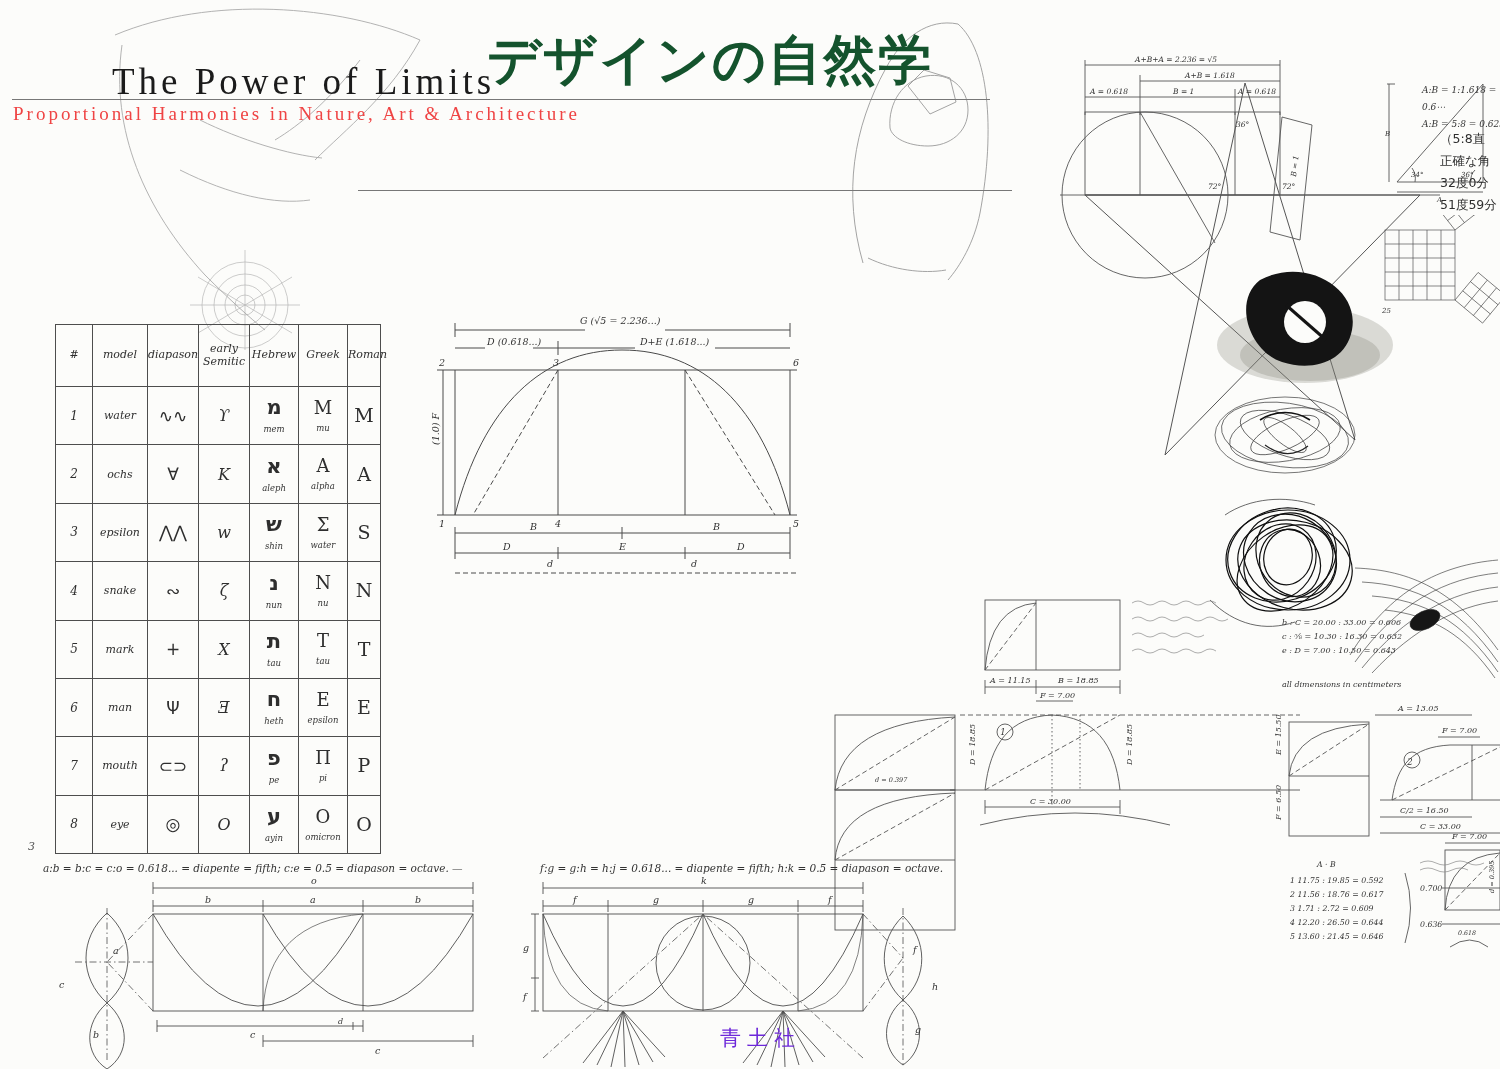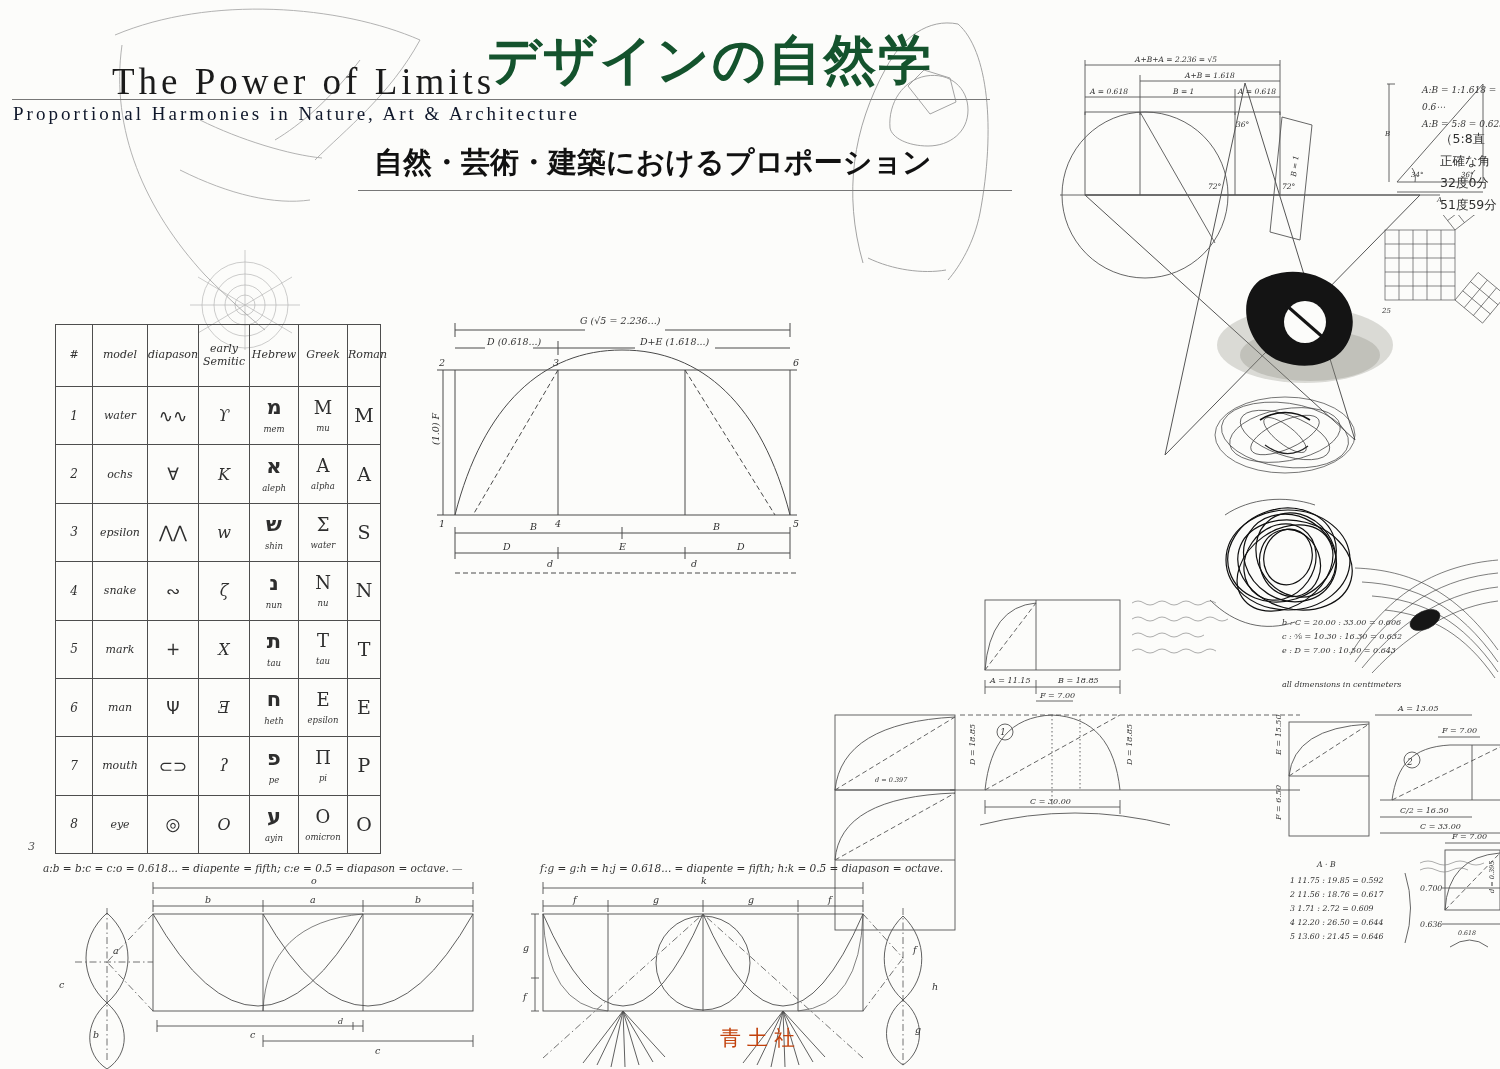--- a/index.html
+++ b/index.html
@@ -1,27 +1,27 @@
 <!DOCTYPE html>
 <html><head>
 <meta charset="utf-8">
 <style>
   html,body{margin:0;padding:0;background:#e8e8e6;}
   .page{position:relative;width:1500px;height:1069px;background:#fcfcfa;overflow:hidden;
         font-family:"DejaVu Serif",serif;color:#222;}
   .abs{position:absolute;}
   .rule{position:absolute;height:1px;background:#777;}
   .title-en{font-family:"Liberation Serif","DejaVu Serif",serif;font-size:37px;letter-spacing:4px;color:#1b1b1b;white-space:nowrap;}
-  .sub-en{font-family:"Liberation Serif","DejaVu Serif",serif;font-size:19px;letter-spacing:3px;color:#0f172a;white-space:nowrap;}
+  .sub-en{font-family:"Liberation Serif","DejaVu Serif",serif;font-size:19px;letter-spacing:3px;color:#ef4444;white-space:nowrap;}
   .jp{font-family:"DejaVu Sans","Liberation Sans",sans-serif;}
   .title-ja{font-size:53px;font-weight:bold;letter-spacing:2px;color:#14532d;white-space:nowrap;}
   .sub-ja{font-size:29px;font-weight:bold;color:#111;white-space:nowrap;}
   .author{font-size:33px;font-weight:bold;color:#161616;white-space:nowrap;}
   .role{font-size:20px;font-weight:bold;vertical-align:6px;margin-left:10px;}
-  .publisher{font-size:21px;letter-spacing:6px;color:#c2410c;}
+  .publisher{font-size:21px;letter-spacing:6px;color:#6d28d9;}
   .pagemark{font-size:11px;color:#555;font-style:italic;}
   
   table.alpha{border-collapse:collapse;table-layout:fixed;}
   table.alpha td,table.alpha th{border:1.3px solid #4d4d4d;text-align:center;vertical-align:middle;
        font-weight:normal;color:#2e2e2e;padding:0;}
   .hd{font-style:italic;font-size:11px;line-height:1.1;}
   .num{font-style:italic;font-size:12px;}
   .model{font-style:italic;font-size:11px;}
   .pat{font-size:17px;font-family:"DejaVu Sans",sans-serif;}
   .sem{font-size:16px;font-style:italic;}
@@ -65,21 +65,20 @@
       <path d="M60,250 C85,262 115,266 138,262"></path>
     </g>
   </svg>
 
   <div class="rule" style="left:12px;top:99px;width:978px;"></div>
   <div class="rule" style="left:358px;top:190px;width:654px;"></div>
 
   <div class="abs title-en" style="left:112px;top:28px;margin-top:32px;">The Power of Limits</div>
   <div class="abs sub-en" style="left:13px;top:103px;">Proportional Harmonies in Nature, Art &amp; Architecture</div>
   <div class="abs jp title-ja" style="left:487px;top:25px;">デザインの自然学</div>
-  <div class="abs jp sub-ja" style="left:374px;top:143px;">自然・芸術・建築におけるプロポーション</div>
 
 
   <table class="alpha abs" style="left:55px;top:324px;width:326px;height:530px;">
     <tbody>
         <tr style="height:62px;">
       <th class="hd" style="width:36px;">#</th>
       <th class="hd" style="width:54px;margin-top:44px;">model</th>
       <th class="hd" style="width:50px;">diapason</th>
       <th class="hd" style="width:50px;">early Semitic</th>
       <th class="hd" style="width:48px;">Hebrew</th>

